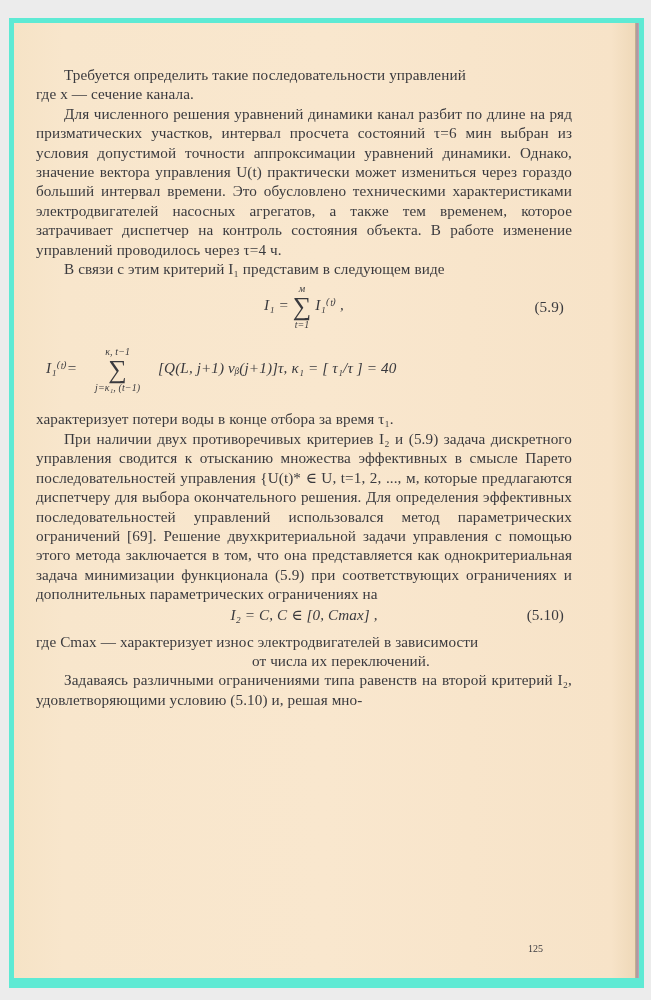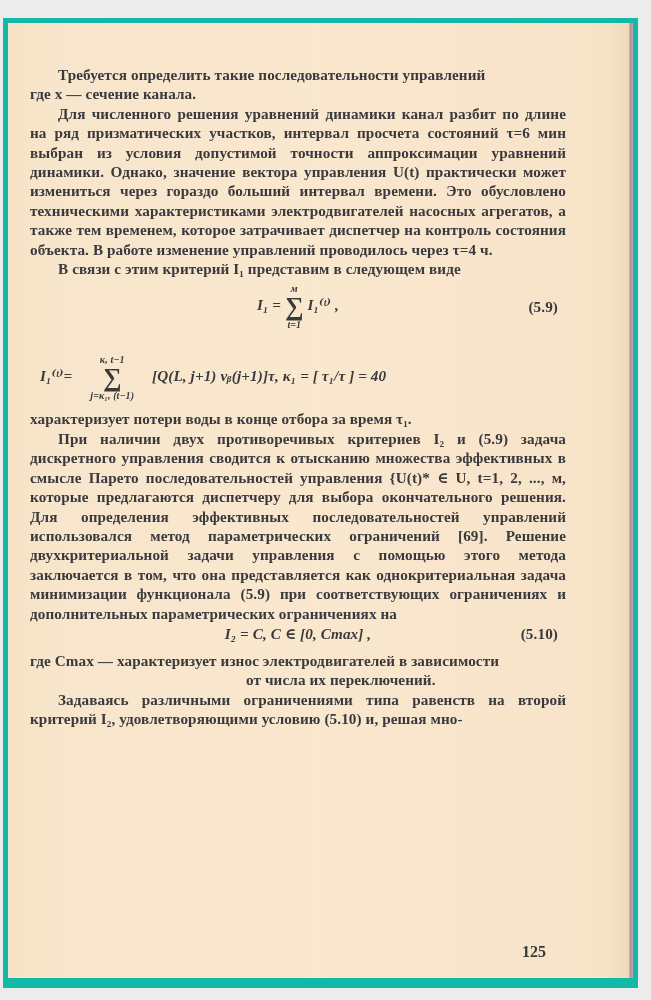--- a/index.html
+++ b/index.html
@@ -1,23 +1,22 @@
 <!DOCTYPE html>
 <html><head>
 <meta charset="utf-8">
 <style>
   html, body { margin:0; padding:0; }
   body {
     width:651px; height:1000px; background:#ececec; position:relative; overflow:hidden;
     font-family: "Liberation Serif", "DejaVu Serif", serif;
   }
   .page {
-    position:absolute; left:3px; top:18px; width:635px; height:970px;
-    background:#14b8a6;
-    font-weight:bold;
+    position:absolute; left:9px; top:18px; width:635px; height:970px;
+    background:#5eead4;
   }
   .paper {
     position:absolute; left:5px; top:5px; width:622px; height:955px;
     background: linear-gradient(90deg,#f6e3c6 0%,#f8e6cc 8%,#f9e7ce 50%,#f7e3c8 96%,#eed8b8 100%);
   }
   .paper:after {
     content:""; position:absolute; right:-3px; top:0; width:4px; height:100%;
     background:linear-gradient(90deg,#c9b98a,#a893a4,#c4a6b0);
   }
   .text {
@@ -33,21 +32,21 @@
   }
   .eq .body { position:absolute; left:0; right:0; text-align:center; }
   .eq .num { position:absolute; right:8px; top:0; font-style:normal; }
   .eq-tall { height:56px; }
   .eq-tall2 { height:72px; }
   .sum { display:inline-block; vertical-align:middle; text-align:center; font-style:normal; line-height:12px; }
   .sum .sig { font-size:26px; line-height:24px; display:block; }
   .sum .lim { font-size:10px; display:block; font-style:italic; }
   .hang2 { padding-left:0; margin:0 0 0 216px; }
   .pagenum {
-    position:absolute; left:519px; top:925px; font-size:16px; color:#3a3a3e;
+    position:absolute; left:519px; top:925px; font-size:10px; color:#3a3a3e;
   }
 </style>
 </head>
 <body>
 
 <div class="page">
   <div class="paper">
   </div>
   <div class="text">
     <p class="p">Требуется определить такие последовательности управлений</p>
@@ -67,21 +66,21 @@
         </span>
         <span>I₁⁽ᵗ⁾ ,</span>
       </span>
       <span class="num" style="top:18px;">(5.9)</span>
     </div>
 
 
     <div class="eq eq-tall2">
       <span class="body" style="top:6px; text-align:left; left:10px;">
         <span>I₁⁽ᵗ⁾=</span>
-        <span class="sum" style="margin:12px 14px;">
+        <span class="sum" style="margin:4px 14px;">
           <span class="lim">κ, t−1</span>
           <span class="sig">∑</span>
           <span class="lim">j=κ₁, (t−1)</span>
         </span>
         <span>[Q(L, j+1) vᵦ(j+1)]τ,  κ₁ = [ τ₁/τ ] = 40</span>
       </span>
     </div>
 
     <p class="p noind">характеризует потери воды в конце отбора за время τ₁.</p>
     <p class="p">При наличии двух противоречивых критериев I₂ и (5.9) задача дискретного управления сводится к отысканию множества эффективных в смысле Парето последовательностей управления {U(t)* ∈ U,  t=1, 2, ..., м, которые предлагаются диспетчеру для выбора окончательного решения. Для определения эффективных последовательностей управлений использовался метод параметрических ограничений [69]. Решение двухкритериальной задачи управления с помощью этого метода заключается в том, что она представляется как однокритериальная задача минимизации функционала (5.9) при соответствующих ограничениях и дополнительных параметрических ограничениях на</p>

